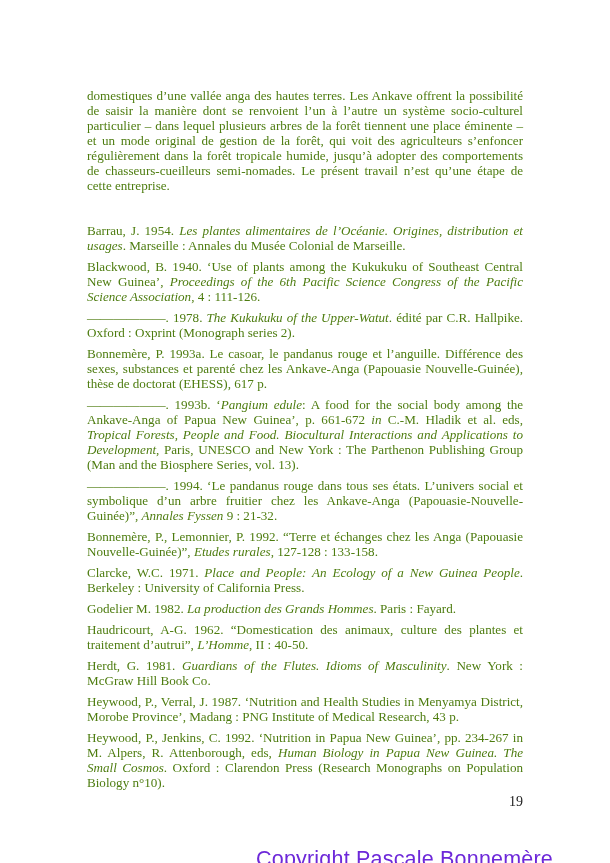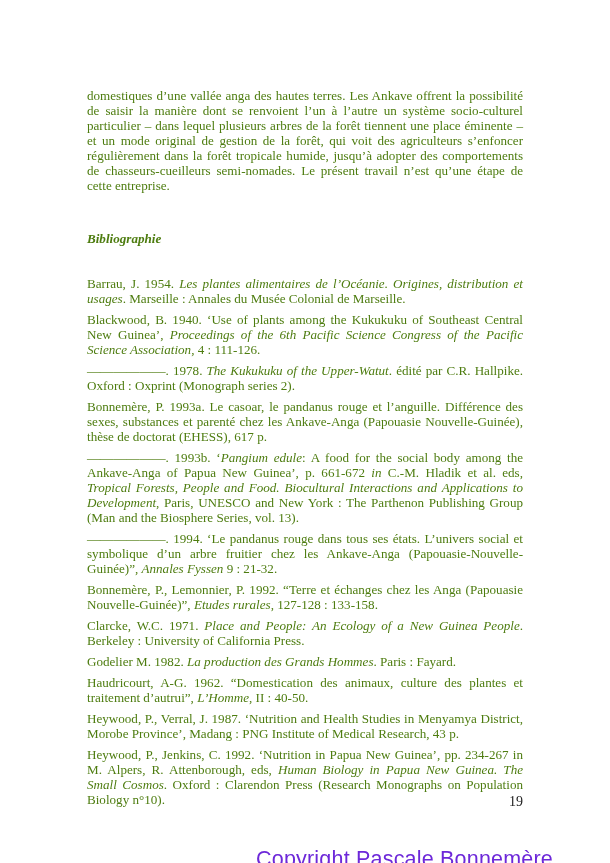--- a/index.html
+++ b/index.html
@@ -24,31 +24,31 @@
       position: absolute; left: 256px; top: 847px;
       font-family: "Liberation Sans", sans-serif; font-size: 21.5px; color: #6d28d9;
       letter-spacing: 0.2px; white-space: nowrap;
     }
   </style>
 </head>
 <body>
 
 <div class="page">
   <p class="para">domestiques d’une vallée anga des hautes terres. Les Ankave offrent la possibilité de saisir la manière dont se renvoient l’un à l’autre un système socio-culturel particulier – dans lequel plusieurs arbres de la forêt tiennent une place éminente – et un mode original de gestion de la forêt, qui voit des agriculteurs s’enfoncer régulièrement dans la forêt tropicale humide, jusqu’à adopter des comportements de chasseurs-cueilleurs semi-nomades. Le présent travail n’est qu’une étape de cette entreprise.</p>
-  <div class="heading">Bibliographie</div>
   <div class="biblio" id="biblio">
       <p class="entry"><span>Barrau, J. 1954. </span><i>Les plantes alimentaires de l’Océanie. Origines, distribution et usages</i><span>. Marseille : Annales du Musée Colonial de Marseille.</span></p>
       <p class="entry"><span>Blackwood, B. 1940. ‘Use of plants among the Kukukuku of Southeast Central New Guinea’, </span><i>Proceedings of the 6th Pacific Science Congress of the Pacific Science Association</i><span>, 4 : 111-126.</span></p>
       <p class="entry"><span>——————. 1978. </span><i>The Kukukuku of the Upper-Watut</i><span>. édité par C.R. Hallpike. Oxford : Oxprint (Monograph series 2).</span></p>
       <p class="entry"><span>Bonnemère, P. 1993a. Le casoar, le pandanus rouge et l’anguille. Différence des sexes, substances et parenté chez les Ankave-Anga (Papouasie Nouvelle-Guinée), thèse de doctorat (EHESS), 617 p.</span></p>
       <p class="entry"><span>——————. 1993b. ‘</span><i>Pangium edule</i><span>: A food for the social body among the Ankave-Anga of Papua New Guinea’, p. 661-672 </span><i>in</i><span> C.-M. Hladik et al. eds, </span><i>Tropical Forests, People and Food. Biocultural Interactions and Applications to Development</i><span>, Paris, UNESCO and New York : The Parthenon Publishing Group (Man and the Biosphere Series, vol. 13).</span></p>
       <p class="entry"><span>——————. 1994. ‘Le pandanus rouge dans tous ses états. L’univers social et symbolique d’un arbre fruitier chez les Ankave-Anga (Papouasie-Nouvelle-Guinée)”, </span><i>Annales Fyssen</i><span> 9 : 21-32.</span></p>
       <p class="entry"><span>Bonnemère, P., Lemonnier, P. 1992. “Terre et échanges chez les Anga (Papouasie Nouvelle-Guinée)”, </span><i>Etudes rurales</i><span>, 127-128 : 133-158.</span></p>
       <p class="entry"><span>Clarcke, W.C. 1971. </span><i>Place and People: An Ecology of a New Guinea People</i><span>. Berkeley : University of California Press.</span></p>
       <p class="entry"><span>Godelier M. 1982. </span><i>La production des Grands Hommes</i><span>. Paris : Fayard.</span></p>
       <p class="entry"><span>Haudricourt, A-G. 1962. “Domestication des animaux, culture des plantes et traitement d’autrui”, </span><i>L’Homme</i><span>, II : 40-50.</span></p>
+      <p class="entry"><span>Herdt, G. 1981. </span><i>Guardians of the Flutes. Idioms of Masculinity</i><span>. New York : McGraw Hill Book Co.</span></p>
       <p class="entry"><span>Heywood, P., Verral, J. 1987. ‘Nutrition and Health Studies in Menyamya District, Morobe Province’, Madang : PNG Institute of Medical Research, 43 p.</span></p>
       <p class="entry"><span>Heywood, P., Jenkins, C. 1992. ‘Nutrition in Papua New Guinea’, pp. 234-267 in M. Alpers, R. Attenborough, eds, </span><i>Human Biology in Papua New Guinea. The Small Cosmos</i><span>. Oxford : Clarendon Press (Research Monographs on Population Biology n°10).</span></p>
     </div>
 </div>
 
 <div class="page-number">19</div>
 <div class="copyright">Copyright Pascale Bonnemère</div>
 
 </body></html>

